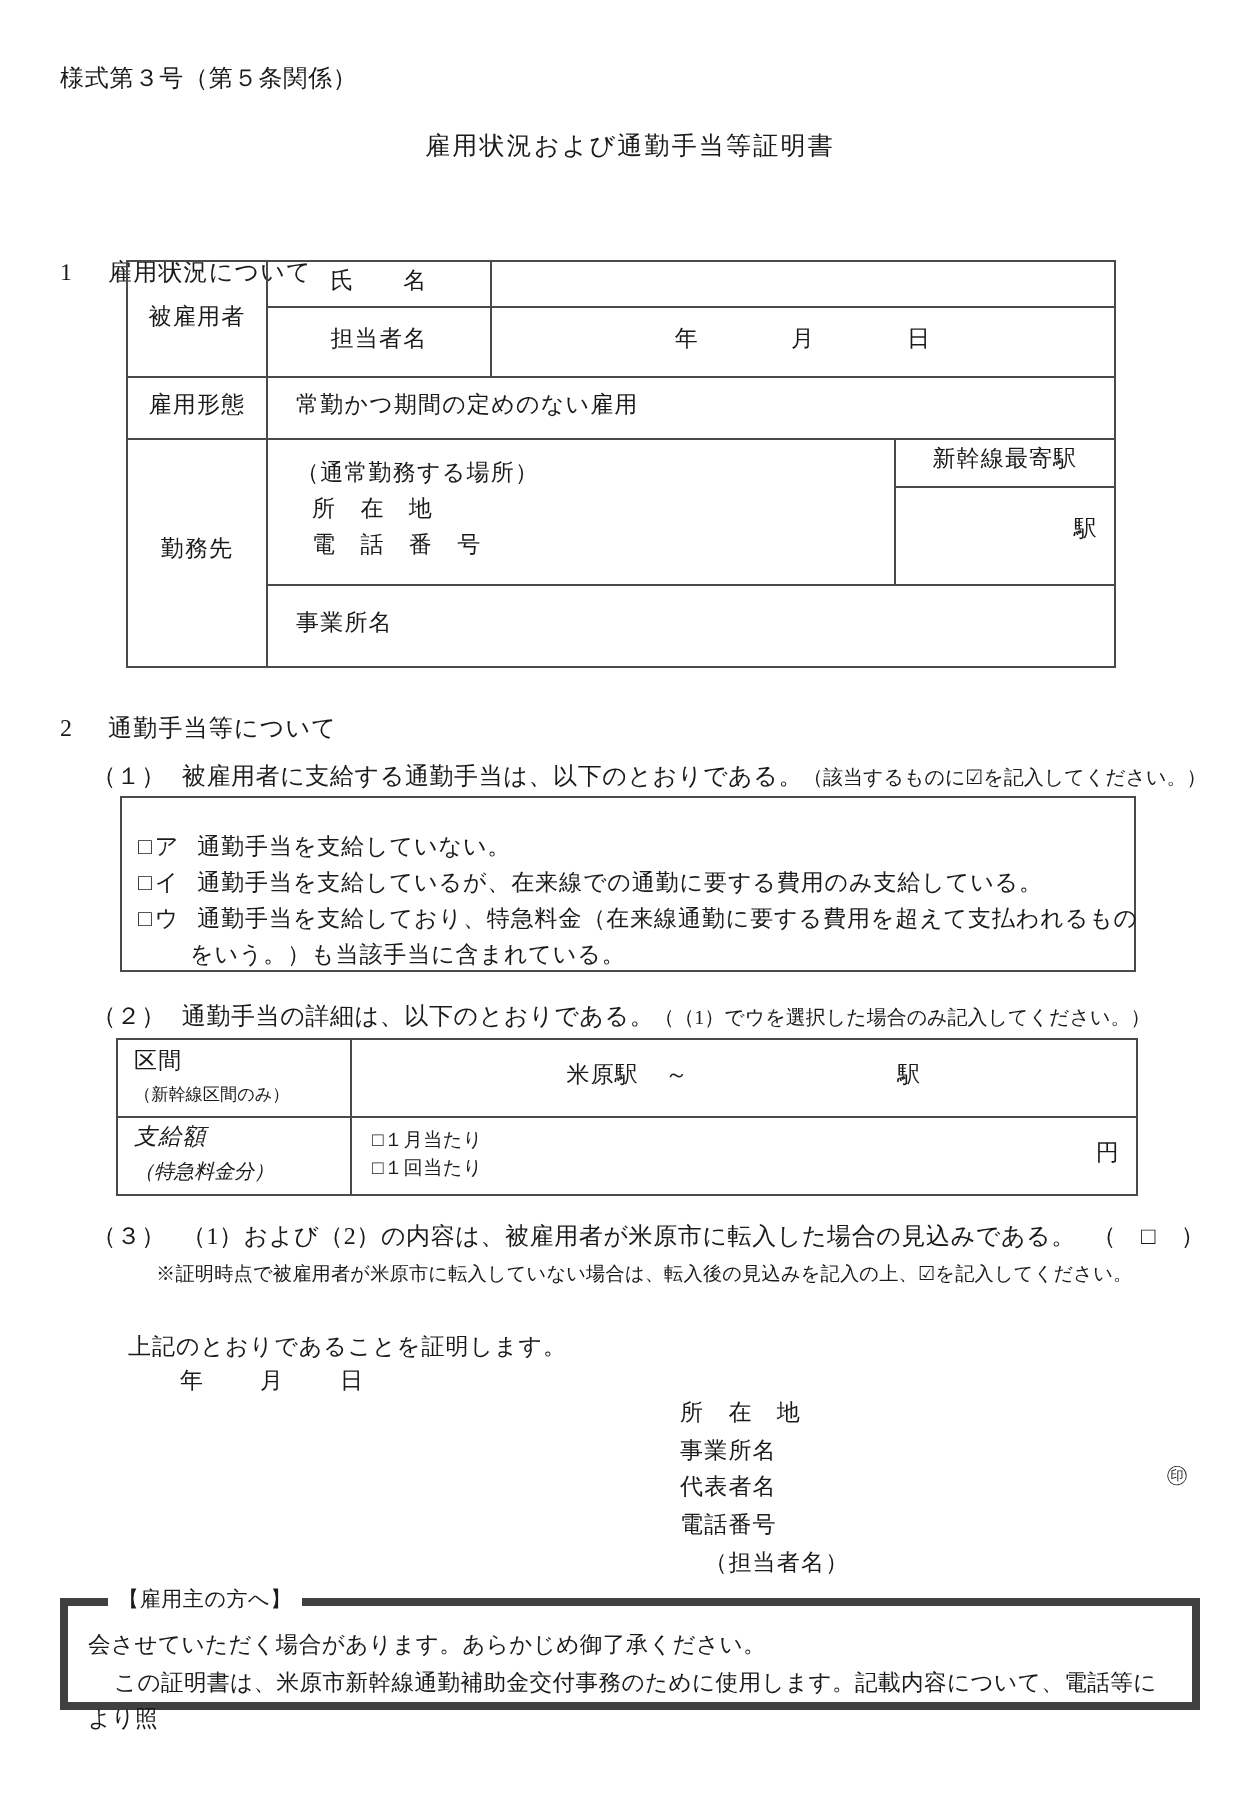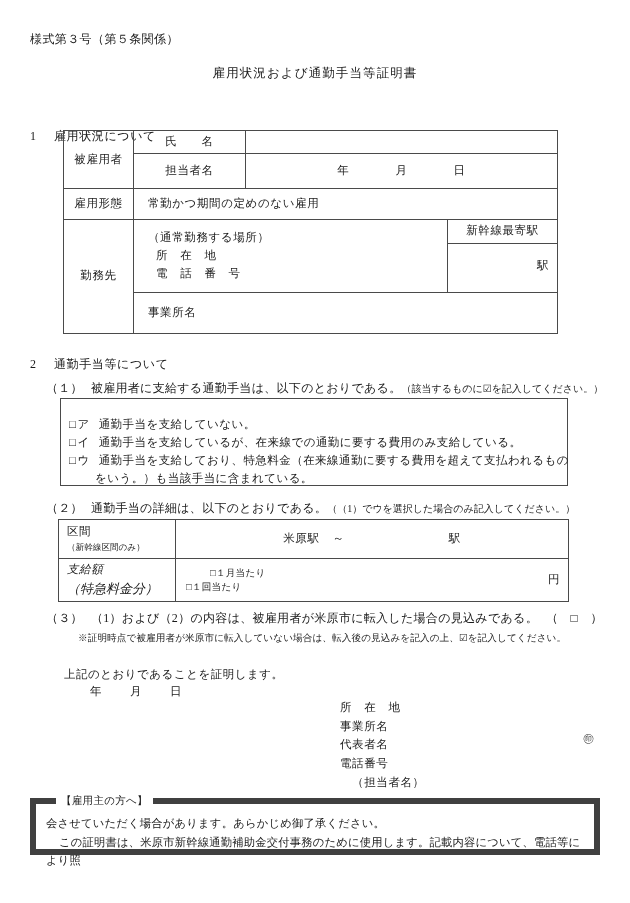--- a/index.html
+++ b/index.html
@@ -129,21 +129,21 @@
     white-space: nowrap;
   }
   .seal {
     position: absolute;
     font-size: 11px;
   }
 
   
   .notice {
     position: absolute;
-    border: 6px solid #404040;
+    border: 4px solid #404040;
     box-sizing: border-box;
     margin: 0;
     padding: 5px 12px 8px 10px;
   }
   .notice legend {
     font-size: 10.5px;
     padding: 0 5px;
     margin-left: 10px;
     letter-spacing: 0.3px;
   }
@@ -244,24 +244,24 @@
           <div style="font-size:11.5px; letter-spacing:0.6px;">区間</div>
           <div style="font-size:8.6px; letter-spacing:0px;">（新幹線区間のみ）</div>
         </td>
         <td class="c-center">
           <span>米原駅</span><span style="display:inline-block; width:13px;"></span><span>～</span><span style="display:inline-block; width:104px;"></span><span>駅</span>
         </td>
       </tr>
       <tr>
         <td class="c-left" style="height:34px; padding-left:8px;font-style:italic;">
           <div style="font-size:11.5px; letter-spacing:0.6px;">支給額</div>
-          <div style="font-size:13px; letter-spacing:0px;">（特急料金分）</div>
+          <div style="font-size:10px; letter-spacing:0px;">（特急料金分）</div>
         </td>
         <td style="position:relative; padding-left:10px;">
-          <div style="font-size:9.6px; letter-spacing:0.2px; line-height:1.45;margin-left:24px;">□１月当たり</div>
+          <div style="font-size:9.6px; letter-spacing:0.2px; line-height:1.45;">□１月当たり</div>
           <div style="font-size:9.6px; letter-spacing:0.2px; line-height:1.45;">□１回当たり</div>
           <div style="position:absolute; right:8px; top:50%; transform:translateY(-50%); font-size:11.5px;">円</div>
         </td>
       </tr>
     </tbody>
   </table>
 
   <div class="sub-heading" style="left:46px; top:609px; white-space:nowrap;">
     <span>（３）</span><span style="display:inline-block; width:8px;"></span><span>（1）および（2）の内容は、被雇用者が米原市に転入した場合の見込みである。</span><span style="display:inline-block; width:8px;"></span><span>（　□　）</span>
   </div>

